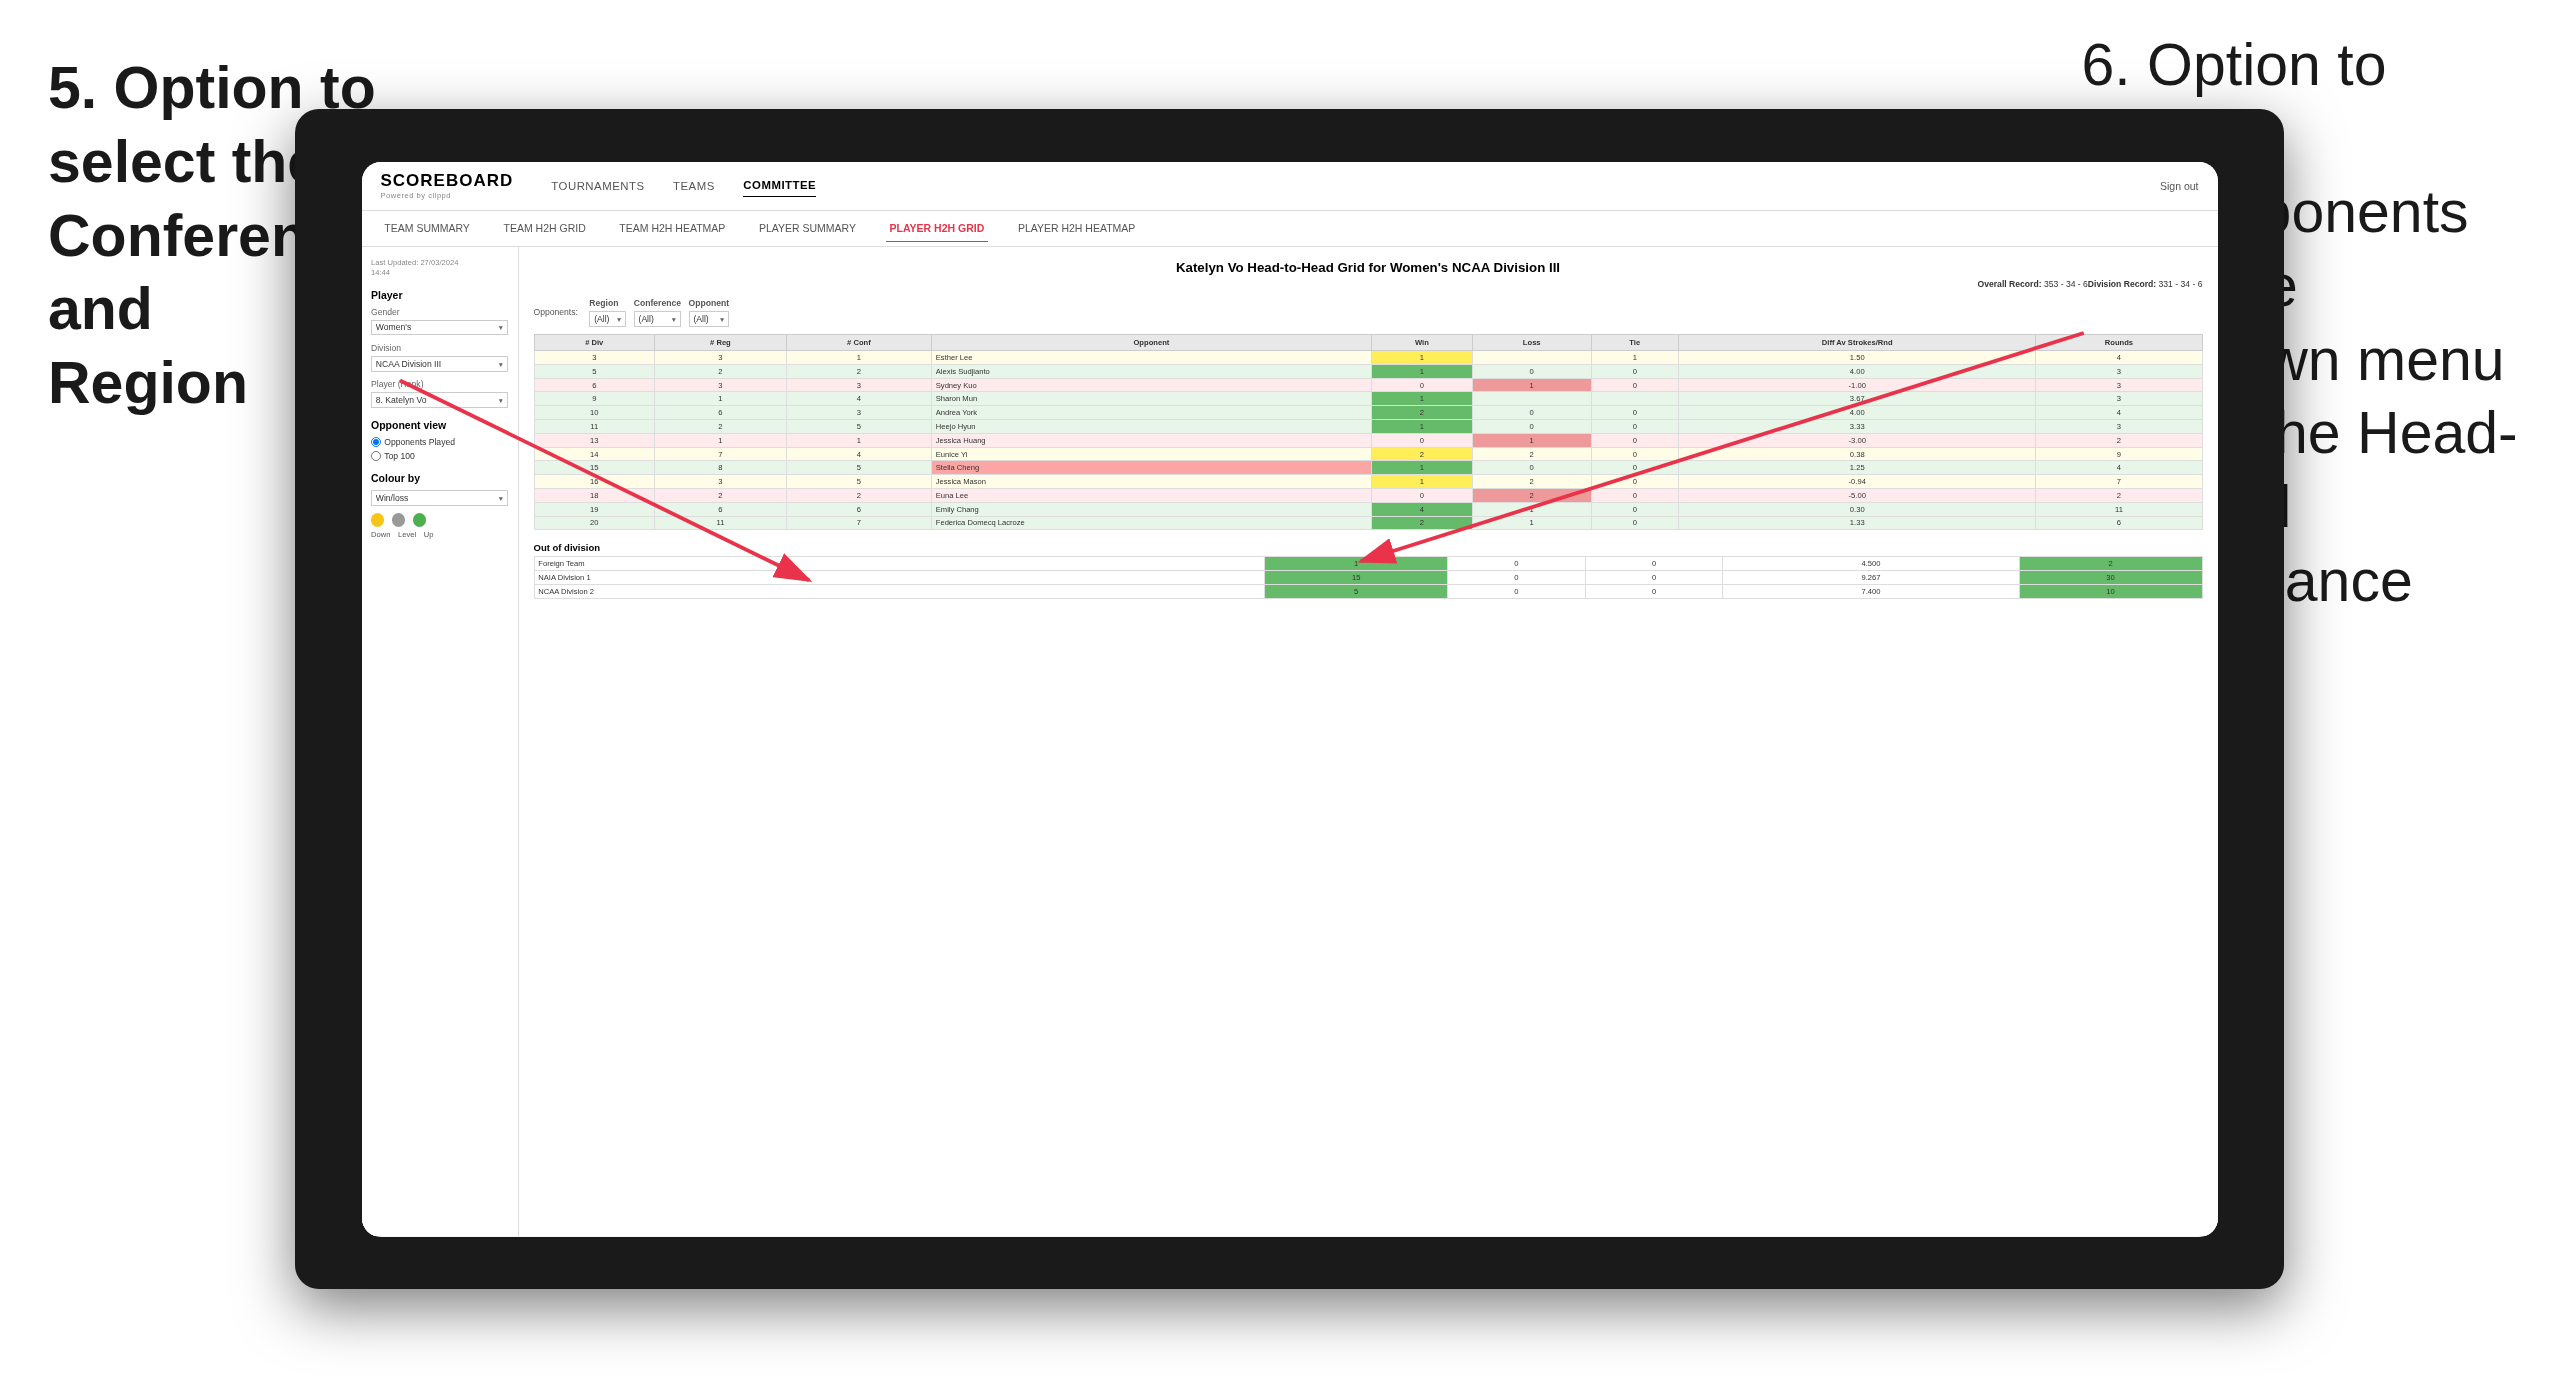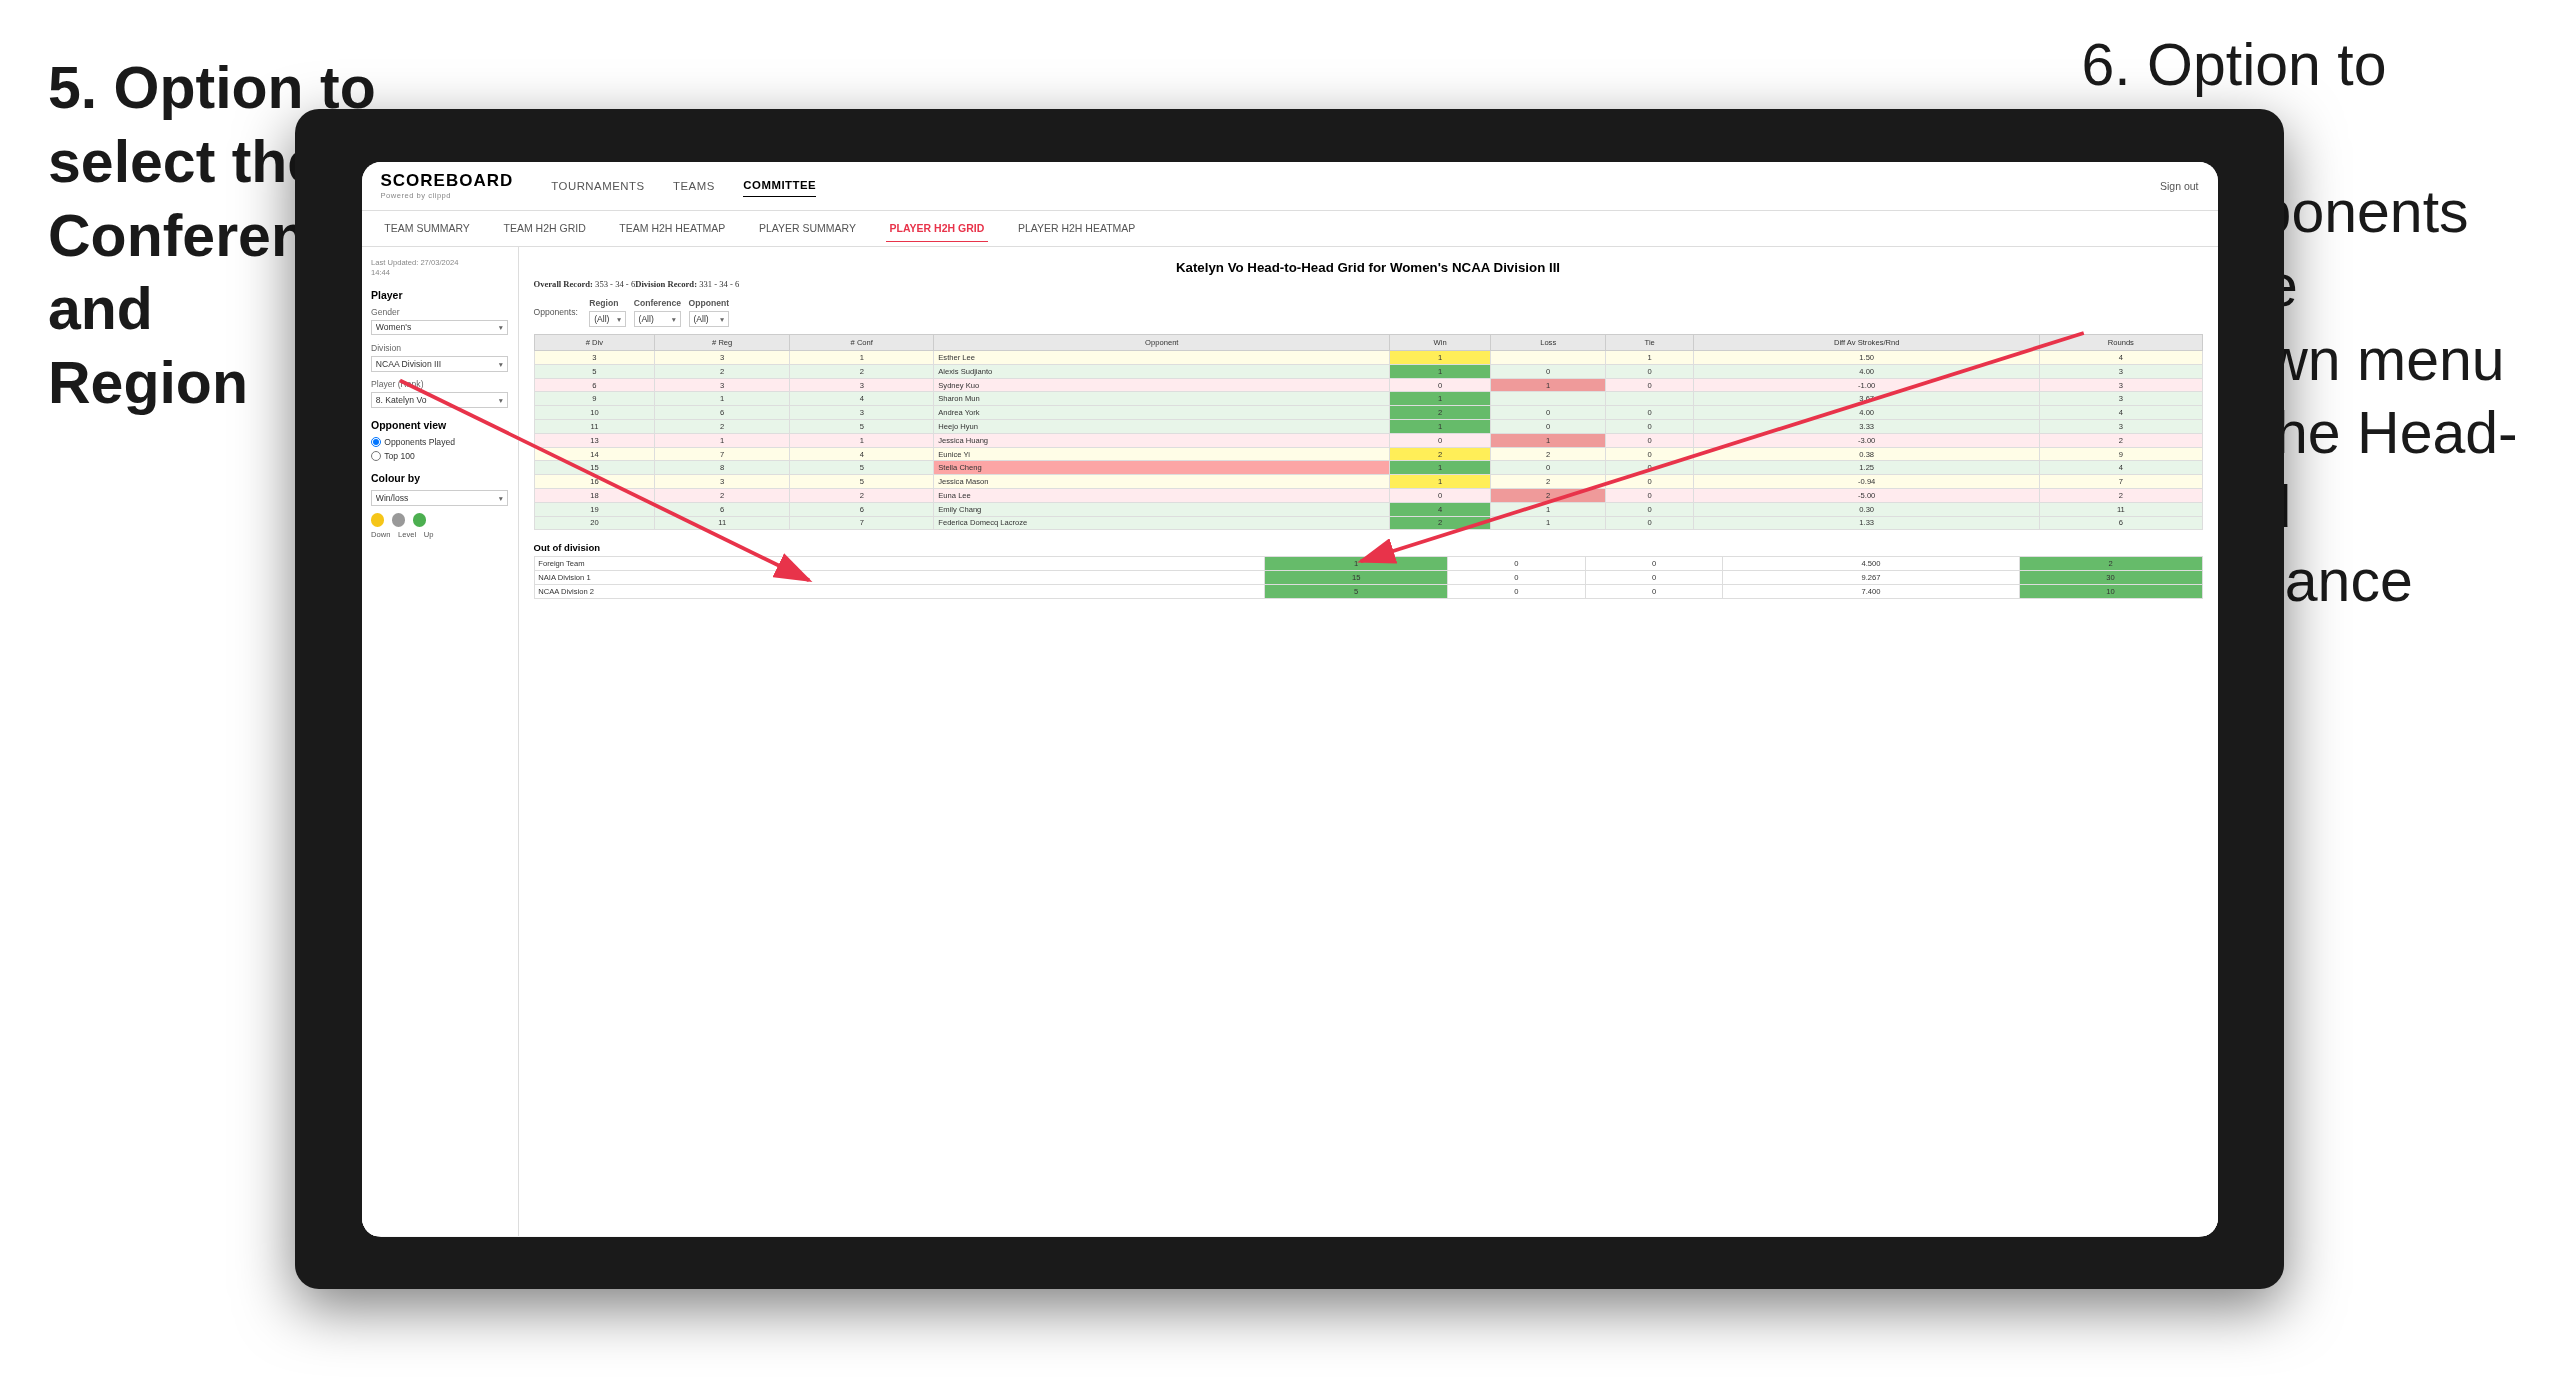--- a/index.html
+++ b/index.html
@@ -270,25 +270,24 @@
     .report-title {
       font-size: 13.3px;
       font-weight: 700;
       color: #000;
       text-align: center;
       margin-bottom: 3.8px;
     }
 
     .records-row {
       display: flex;
-      justify-content: flex-start;
+      justify-content: flex-end;
       font-size: 9.5px;
       color: #333;
       margin-bottom: 9.5px;
-      font-family: Liberation Serif, serif;
     }
 
     .record-item {
       font-size: 8.6px;
     }
 
     .filter-group {
       display: flex;
       flex-direction: column;
       gap: 2.9px;
@@ -335,21 +334,21 @@
       width: 100%;
       border-collapse: collapse;
       font-size: 8.6px;
     }
 
     .data-table th {
       background: #e8e8e8;
       border: 1px solid #ccc;
       padding: 2.9px 3.8px;
       text-align: center;
-      font-weight: 400;
+      font-weight: 700;
       color: #333;
       font-size: 7.6px;
       white-space: nowrap;
     }
 
     .data-table td {
       border: 1px solid #ddd;
       padding: 1.9px 3.8px;
       text-align: center;
       font-size: 7.6px;

